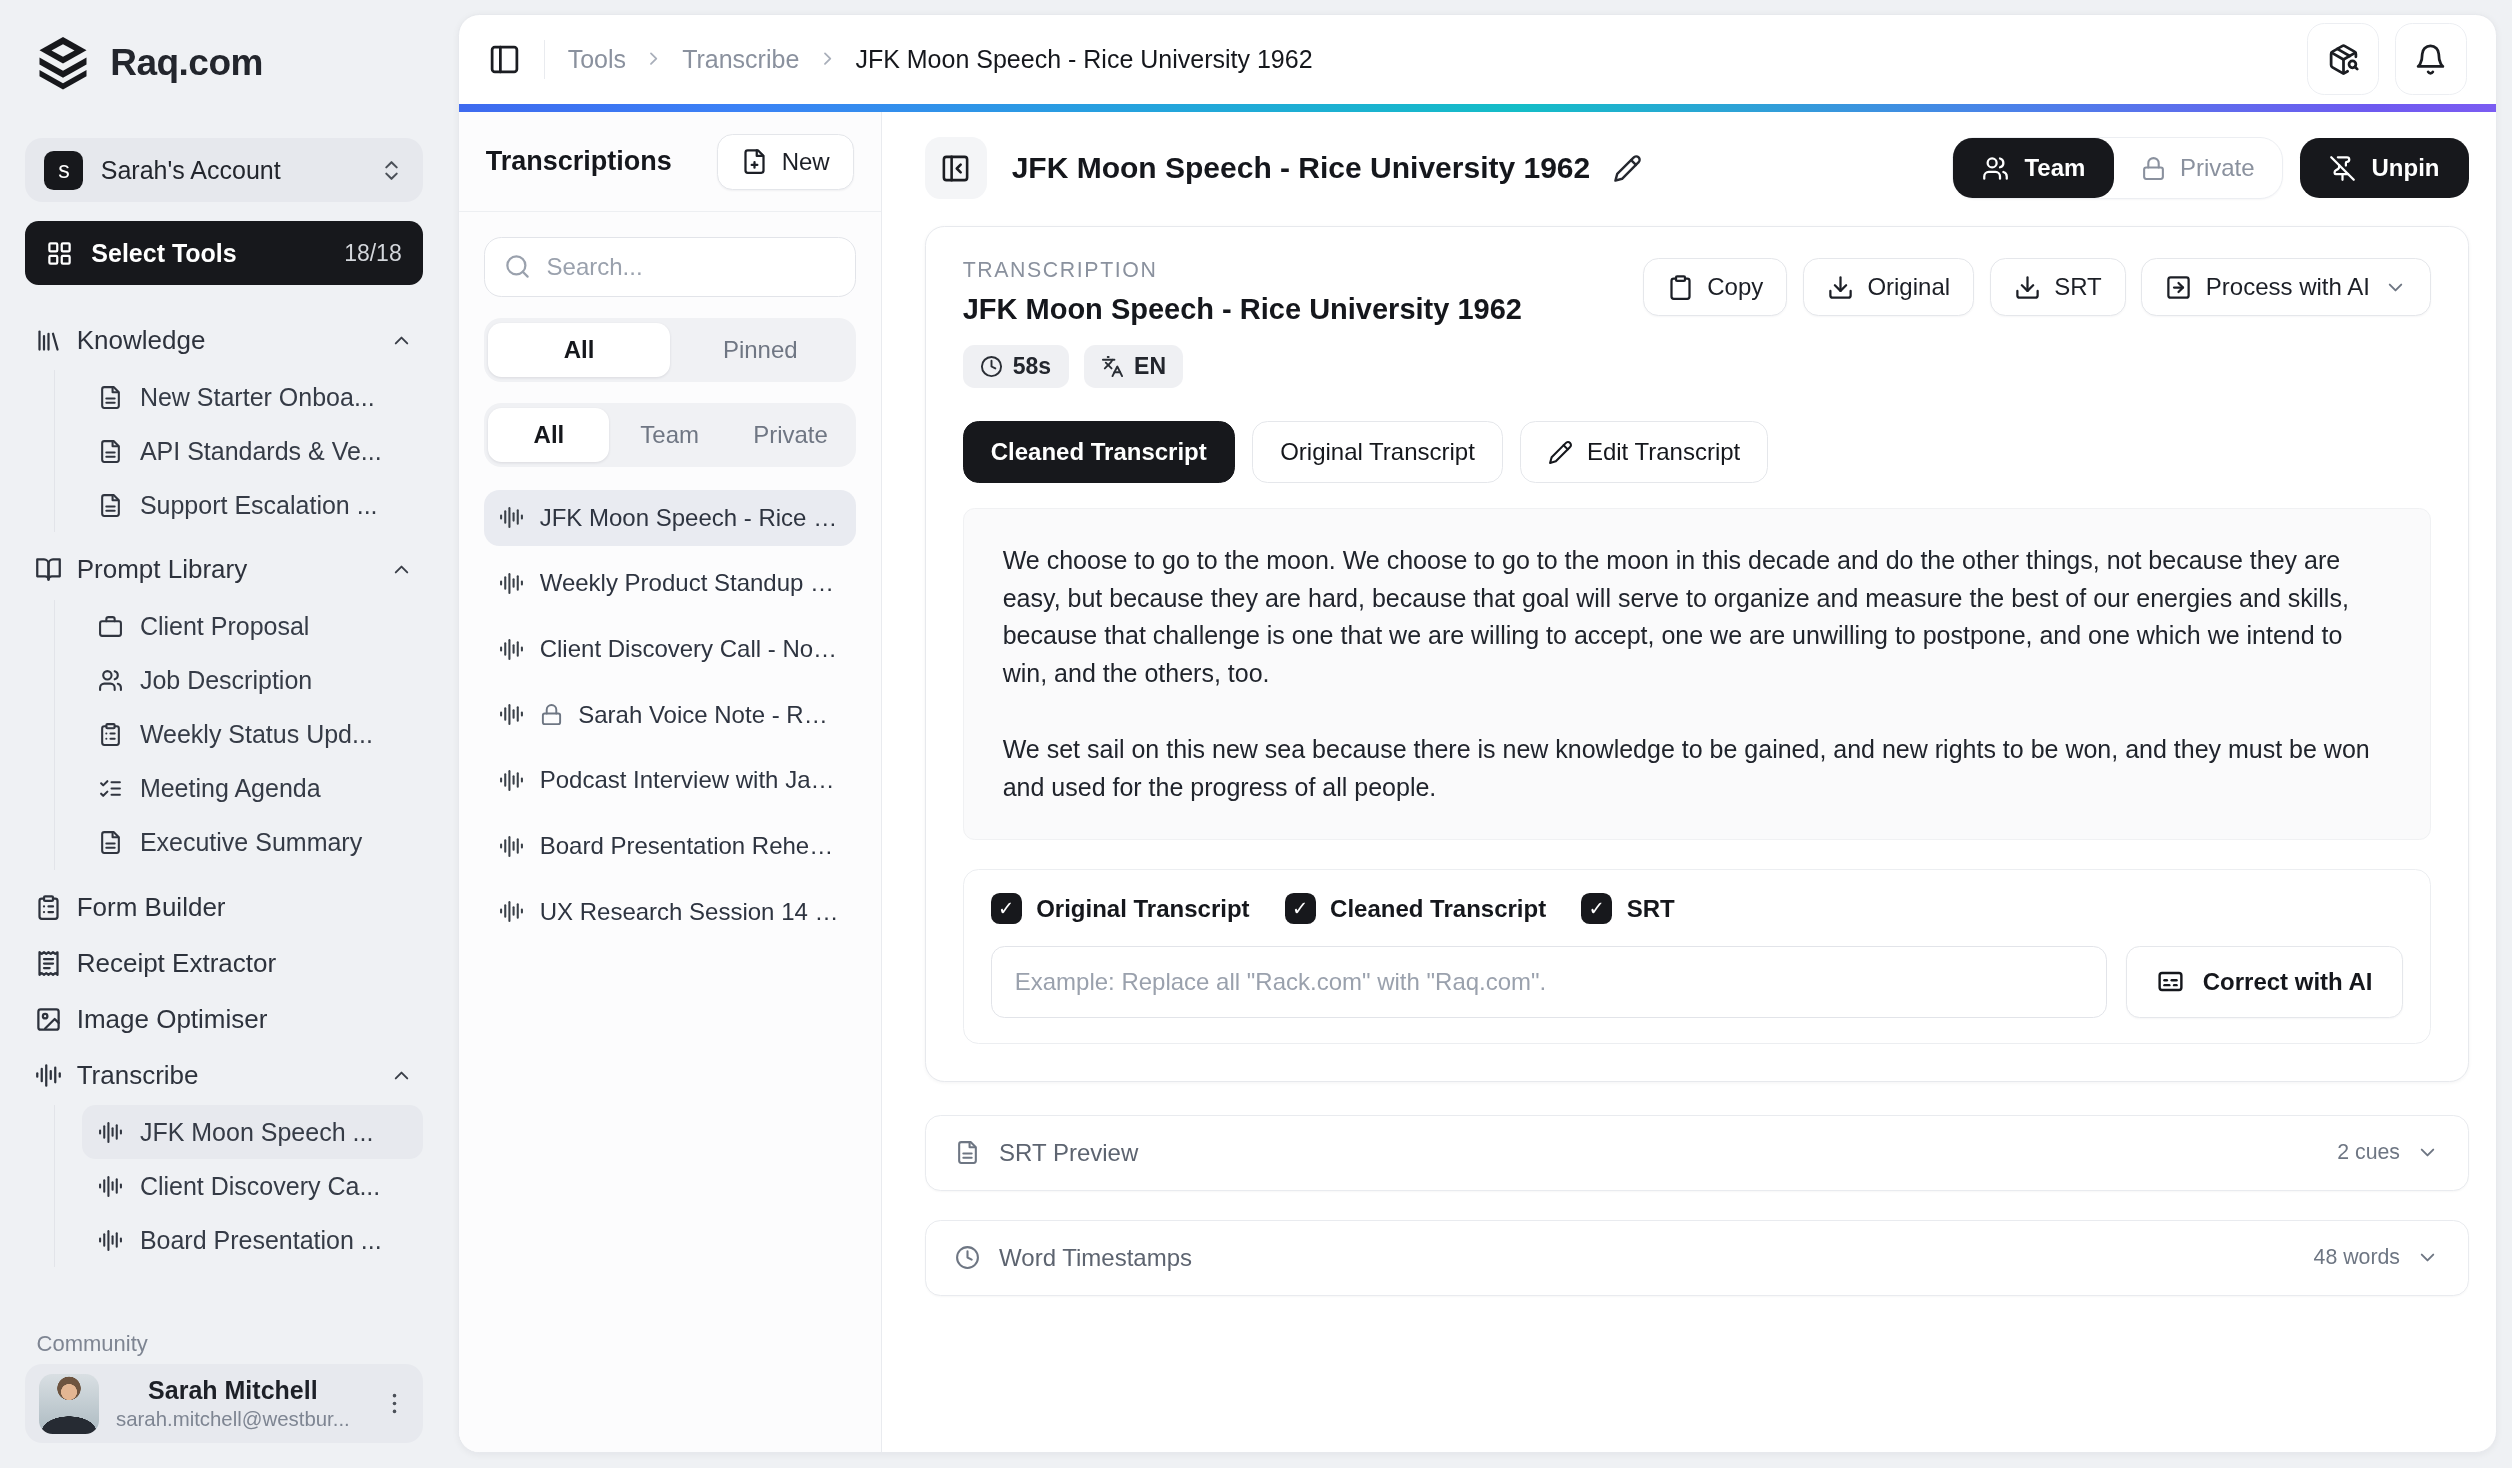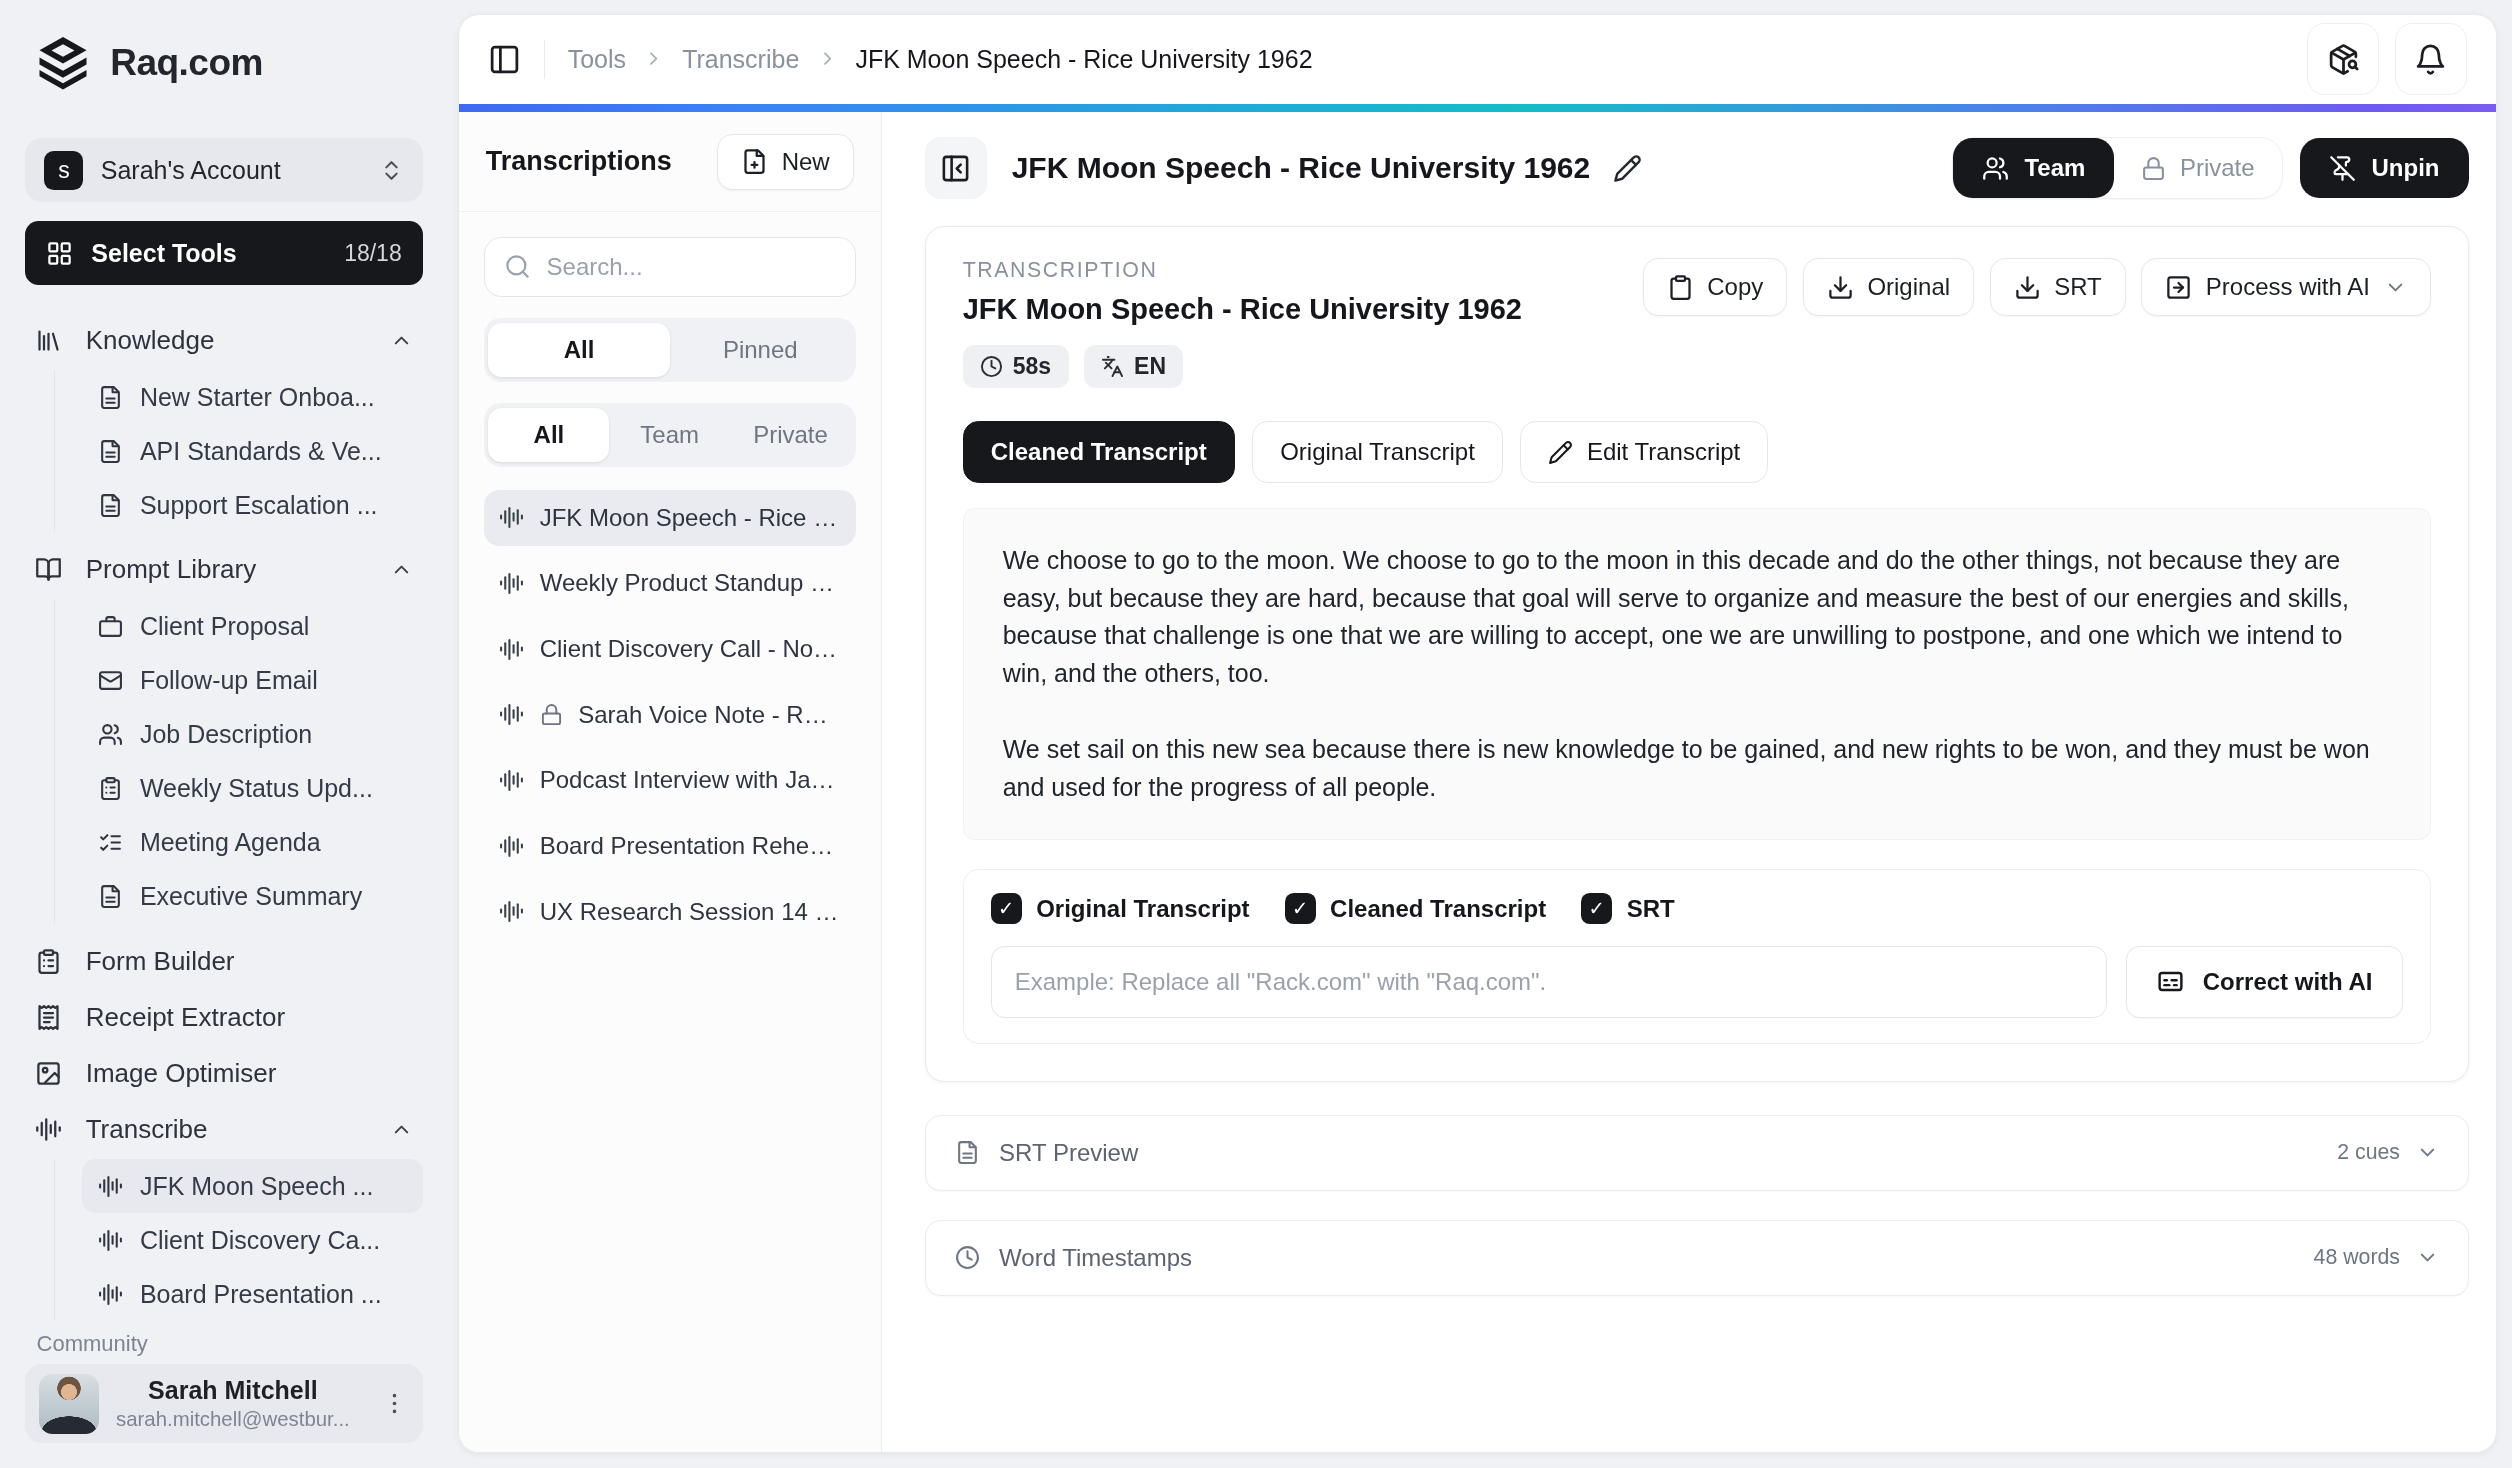--- a/index.html
+++ b/index.html
@@ -30,21 +30,21 @@
   .account-name { font-size: 25px; font-weight: 500; color: #23262d; }
   .account-caret { margin-left: auto; color: #4b5058; }
   .select-tools {
     margin-top: 19.4px; height: 64px; background: #17181c; color: #fff; border-radius: 13.6px;
     display: flex; align-items: center; gap: 18px; padding: 0 21.3px; cursor: pointer;
   }
   .select-tools-label { font-size: 25px; font-weight: 600; }
   .select-tools-count { margin-left: auto; font-size: 23px; color: #d3d6db; }
   .nav { margin-top: 27px; flex: 1; overflow: hidden; display: flex; flex-direction: column; }
   .nav-header {
-    height: 56px; display: flex; align-items: center; gap: 24px; padding: 0 9.7px;
+    height: 56px; display: flex; align-items: center; gap: 15px; padding: 0 9.7px;
     font-size: 26px; font-weight: 500; color: #2d323c; cursor: pointer; text-align: center;
   }
   .nav-header .sec-icon { color: #2d323c; }
   .nav-caret { margin-left: auto; color: #3a3f48; }
   .sub-list {
     margin: 1.9px 0 9.7px 29px; border-left: 1.9px solid #e2e4e9;
     padding-left: 27px; display: flex; flex-direction: column;
   }
   .sub-item {
     height: 54px; display: flex; align-items: center; gap: 17.4px; padding: 0 15.5px;
@@ -305,27 +305,20 @@
             <path d="m18 15-6-6-6 6"></path>
           </svg>
       </div>
       <div class="sub-list">
         <div class="sub-item">
           <svg class="it-icon" width="25" height="25" viewBox="0 0 24 24" fill="none" stroke="currentColor" stroke-width="2" stroke-linecap="round" stroke-linejoin="round">
               <rect x="2" y="7" width="20" height="14" rx="2"></rect>
               <path d="M16 7V5a2 2 0 0 0-2-2h-4a2 2 0 0 0-2 2v2"></path>
             </svg>
           <span>Client Proposal</span>
-        </div>
-        <div class="sub-item">
-          <svg class="it-icon" width="25" height="25" viewBox="0 0 24 24" fill="none" stroke="currentColor" stroke-width="2" stroke-linecap="round" stroke-linejoin="round">
-              <rect x="2" y="4" width="20" height="16" rx="2"></rect>
-              <path d="m22 7-8.97 5.7a1.94 1.94 0 0 1-2.06 0L2 7"></path>
-            </svg>
-          <span>Follow-up Email</span>
         </div>
         <div class="sub-item">
           <svg class="it-icon" width="25" height="25" viewBox="0 0 24 24" fill="none" stroke="currentColor" stroke-width="2" stroke-linecap="round" stroke-linejoin="round">
               <path d="M16 21v-2a4 4 0 0 0-4-4H6a4 4 0 0 0-4 4v2"></path>
               <circle cx="9" cy="7" r="4"></circle>
               <path d="M22 21v-2a4 4 0 0 0-3-3.87"></path>
               <path d="M16 3.13a4 4 0 0 1 0 7.75"></path>
             </svg>
           <span>Job Description</span>
         </div>

